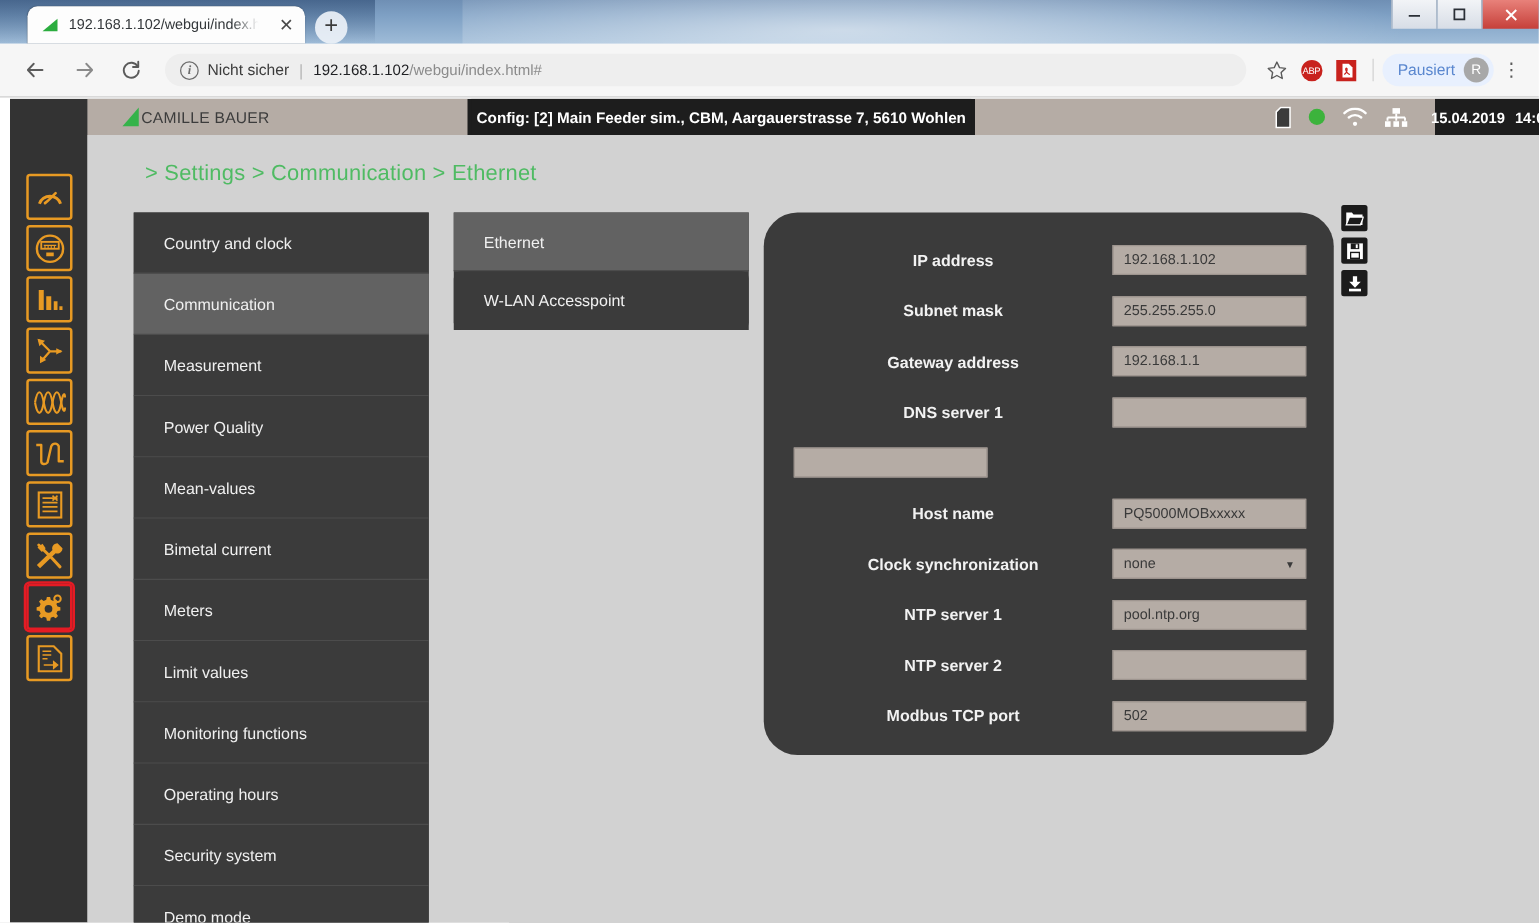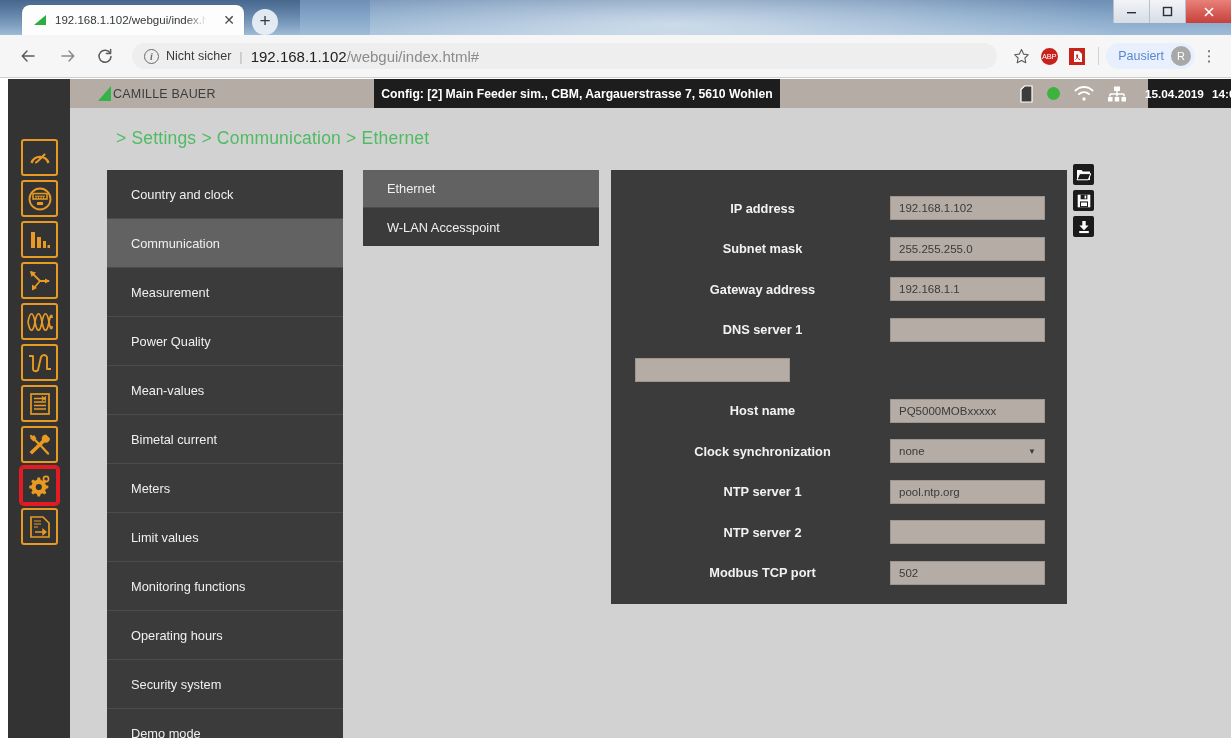--- a/index.html
+++ b/index.html
@@ -87,21 +87,21 @@
     margin-right: 10px;
   }
   .omni-info {
     width: 15px; height: 15px; border: 1.3px solid #6b6b6b; border-radius: 50%;
     color: #6b6b6b; font-size: 10px; line-height: 13px; text-align: center;
     font-family: "Liberation Serif", serif; font-style: italic; font-weight: bold;
     flex: 0 0 15px;
   }
   .omni-security { margin-left: 7px; color: #3b3b3b; font-size: 12.5px; }
   .omni-sep { margin: 0 8px; color: #b5b5b5; }
-  .omni-url { color: #202124; font-size: 15px; }
+  .omni-url { color: #202124; font-size: 12px; }
   .omni-url .dim { color: #8b8b8b; }
   .toolbar-right { display: flex; align-items: center; padding-right: 8px; }
   .tb-icon { width: 28px; height: 28px; display: flex; align-items: center; justify-content: center; }
   .abp {
     width: 17px; height: 17px; border-radius: 50%;
     background: #c8221d; color: #fff; font-size: 7.5px; font-weight: normal;
     display: flex; align-items: center; justify-content: center; letter-spacing: -.3px;
   }
   .pdf-ico {
     width: 16px; height: 17px; background: #c8221d; color: #fff;
@@ -183,25 +183,26 @@
   .menu-item {
     height: 49px; display: flex; align-items: center; padding-left: 24px;
     color: #f0f0f0; font-size: 12.8px;
     border-bottom: 1px solid #4c4c4c;
     background: #3b3b3b;
   }
   .menu-item:last-child { border-bottom: none; border-radius: 6px; }
   .menu-item.active { background: #626262; }
 
   .submenu { left: 293px; top: 62px; width: 236px; }
-  .submenu .menu-item { height: 38px; }
+  .submenu .menu-item { height: 47px; }
 
   .form {
     left: 541px; top: 62px; width: 456px; height: 434px;
     padding: 18px 22px 18px 24px;
+    border-radius: 27px;
   }
   .frow { height: 40.5px; display: flex; align-items: center; }
   .flabel { color: #f2f2f2; font-size: 12.8px; font-weight: bold; flex: 1 1 auto; }
   .finput {
     width: 155px; height: 24px; background: #b5aca5;
     border: 1px solid #9e958f;
     display: flex; align-items: center; padding: 0 8px;
     font-size: 11.5px; color: #3a3a3a;
     position: relative;
   }

